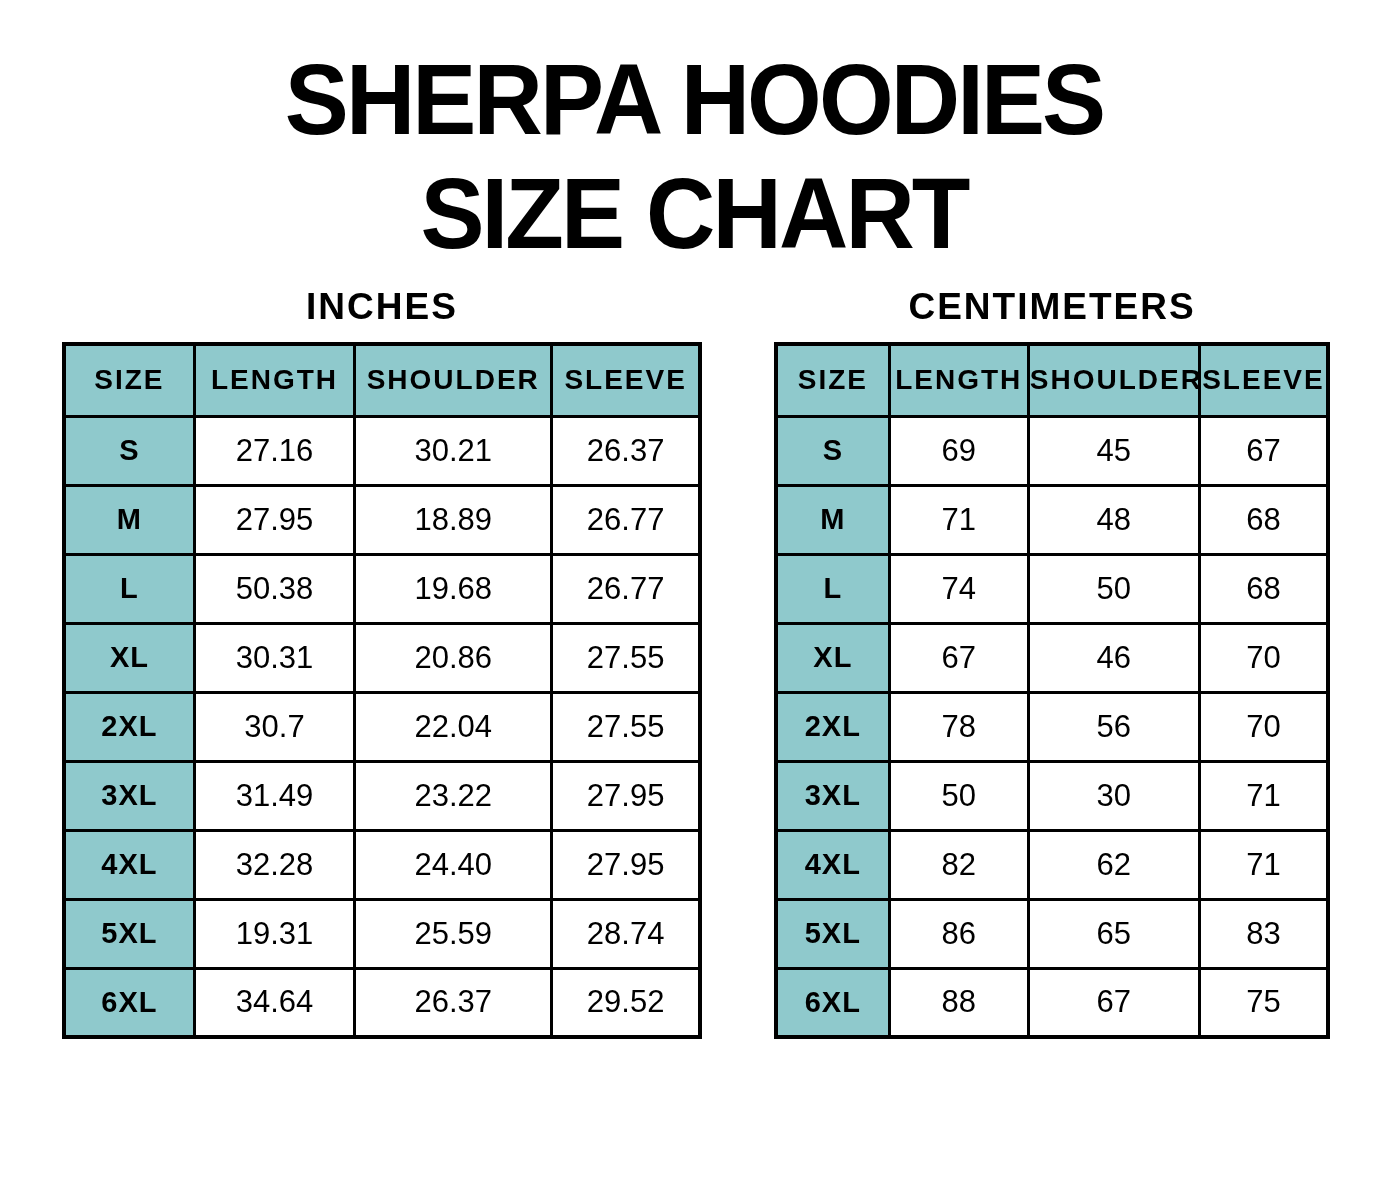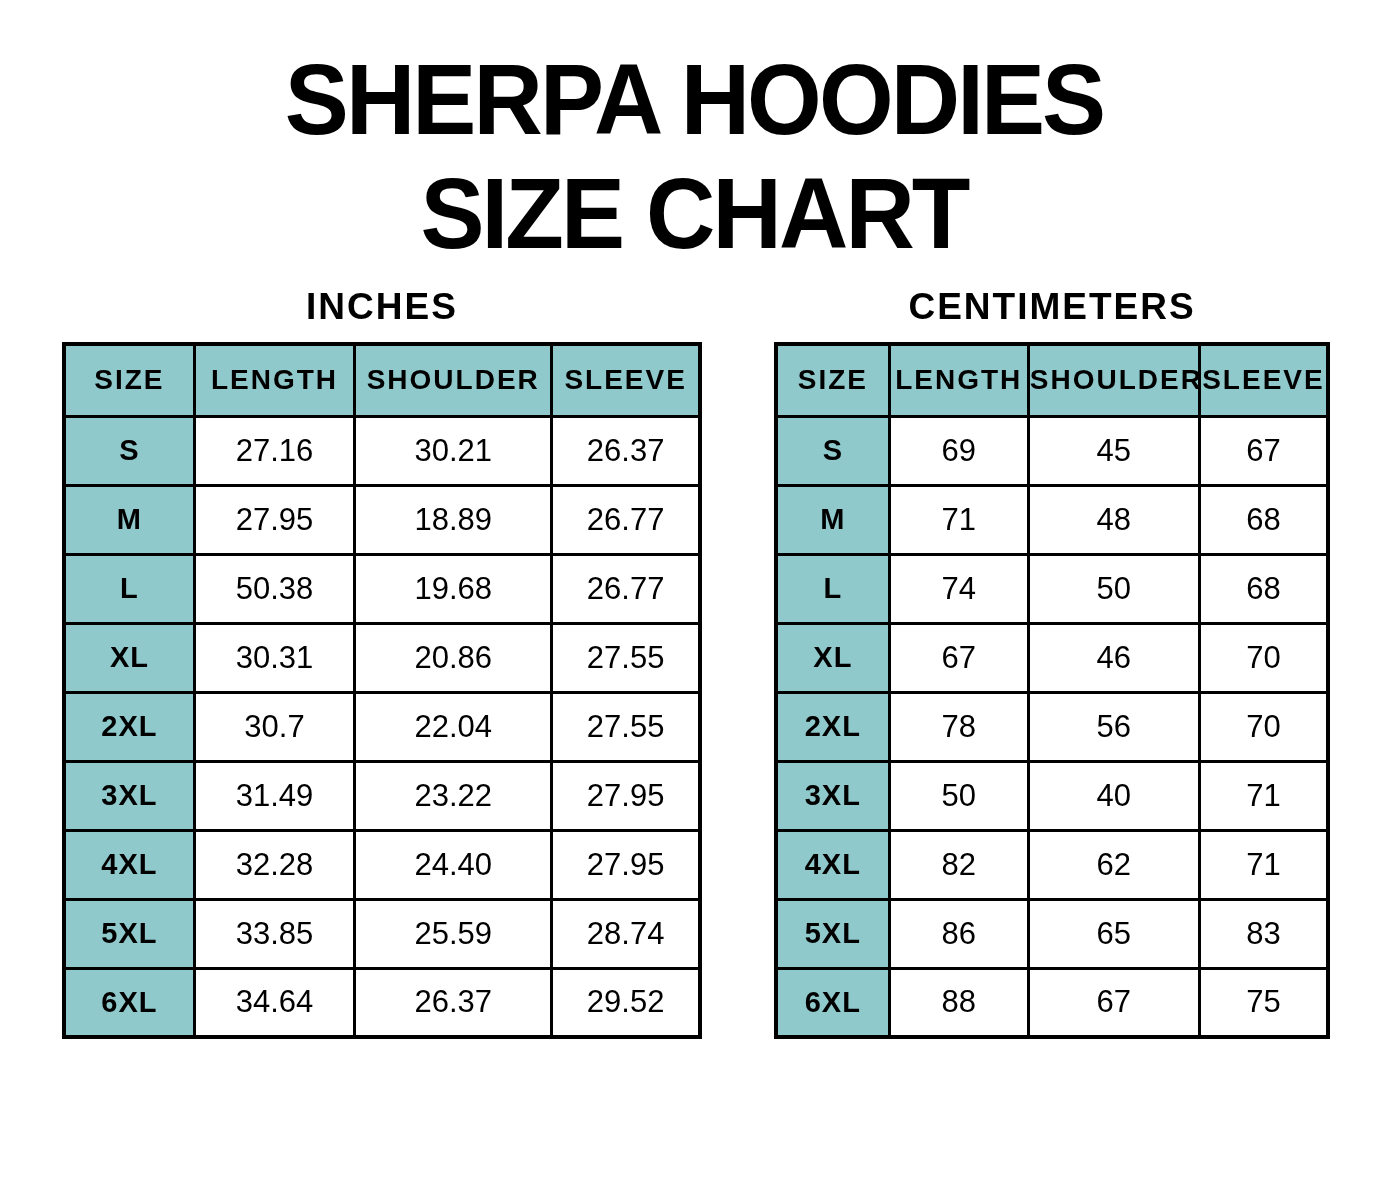--- a/index.html
+++ b/index.html
@@ -148,21 +148,21 @@
               <td class="value-cell">27.95</td>
             </tr>
             <tr>
               <td class="size-cell">4XL</td>
               <td class="value-cell">32.28</td>
               <td class="value-cell">24.40</td>
               <td class="value-cell">27.95</td>
             </tr>
             <tr>
               <td class="size-cell">5XL</td>
-              <td class="value-cell">33.85</td>
+              <td class="value-cell">19.31</td>
               <td class="value-cell">25.59</td>
               <td class="value-cell">28.74</td>
             </tr>
             <tr>
               <td class="size-cell">6XL</td>
               <td class="value-cell">34.64</td>
               <td class="value-cell">26.37</td>
               <td class="value-cell">29.52</td>
             </tr>
           </tbody>
@@ -213,21 +213,21 @@
             </tr>
             <tr>
               <td class="size-cell">2XL</td>
               <td class="value-cell">78</td>
               <td class="value-cell">56</td>
               <td class="value-cell">70</td>
             </tr>
             <tr>
               <td class="size-cell">3XL</td>
               <td class="value-cell">50</td>
-              <td class="value-cell">40</td>
+              <td class="value-cell">30</td>
               <td class="value-cell">71</td>
             </tr>
             <tr>
               <td class="size-cell">4XL</td>
               <td class="value-cell">82</td>
               <td class="value-cell">62</td>
               <td class="value-cell">71</td>
             </tr>
             <tr>
               <td class="size-cell">5XL</td>

